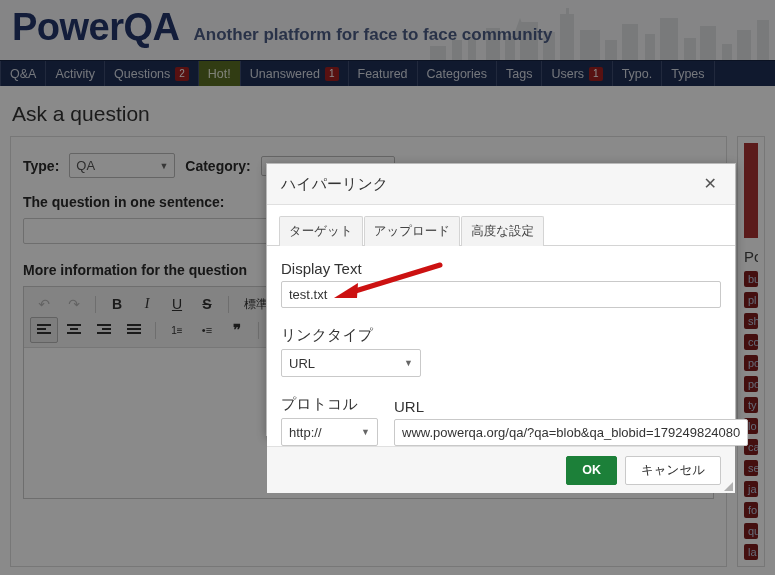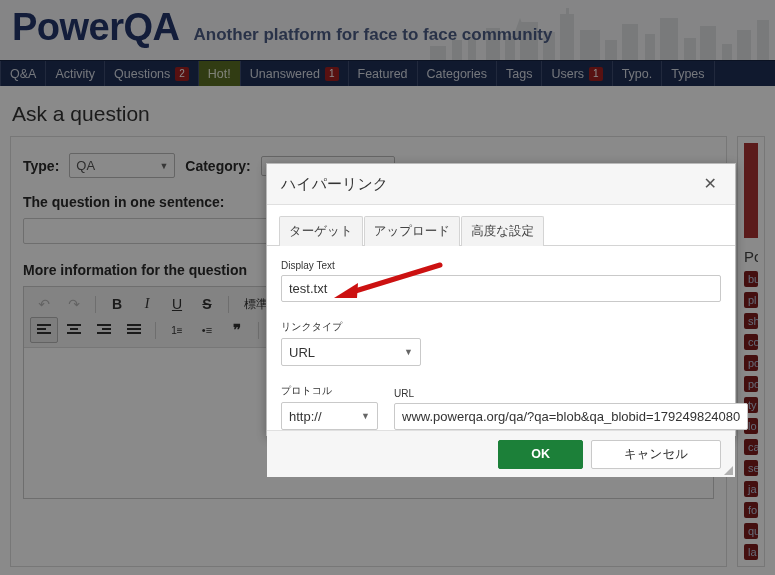--- a/index.html
+++ b/index.html
@@ -217,21 +217,21 @@
     white-space: nowrap;
   }
   .dlg-tab.sel { background: #fff; border-bottom: 1px solid #fff; color: #222; }
 
   .dlg-body {
     flex: 1 1 auto;
     padding: 14px 14px 0 14px;
     background: #fff;
     box-sizing: border-box;
   }
-  .f-label { font-size: 10px; color: #333; margin-bottom: 4px; }
+  .f-label { font-size: 15px; color: #333; margin-bottom: 4px; }
   .f-input {
     width: 100%; box-sizing: border-box;
     height: 27px; border: 1px solid #c9c9c9; border-radius: 2px;
     font-size: 13px; color: #333;
     padding: 0 7px; line-height: 25px;
     background: #fff;
     white-space: nowrap; overflow: hidden;
   }
   .f-select {
     height: 28px; border: 1px solid #c9c9c9; border-radius: 2px;
@@ -249,21 +249,21 @@
     flex: 0 0 46px;
     border-top: 1px solid #e0e0e0;
     background: #f6f6f6;
     display: flex; align-items: center; justify-content: flex-end;
     gap: 8px;
     padding: 0 14px;
     position: relative;
   }
   .btn {
     font-size: 12.5px;
-    padding: 6px 32px;
+    padding: 6px 15px;
     border-radius: 2px;
     cursor: pointer;
     border: 1px solid transparent;
     line-height: 1.2;
   }
   .btn-ok { background: #1c8039; color: #fff; font-weight: bold; border-color: #1c8039; }
   .btn-cancel { background: #fff; color: #333; border-color: #c9c9c9; }
   .resize-grip {
     position: absolute; right: 2px; bottom: 2px;
     width: 0; height: 0;

